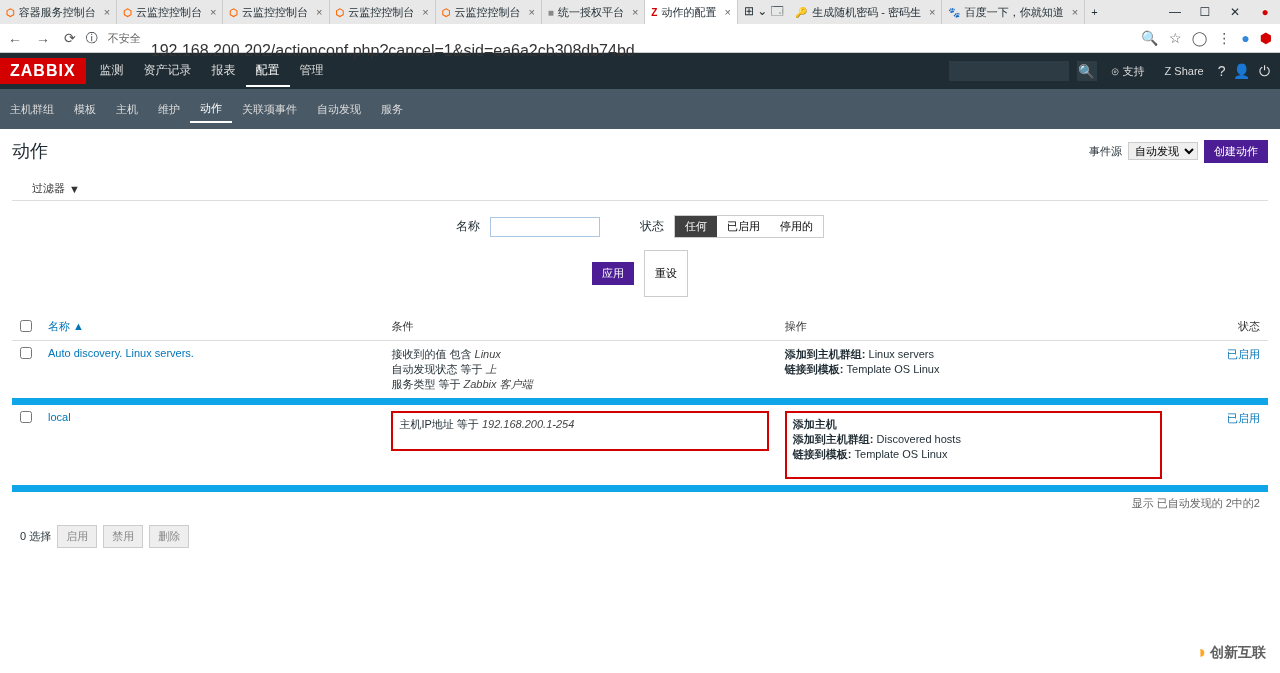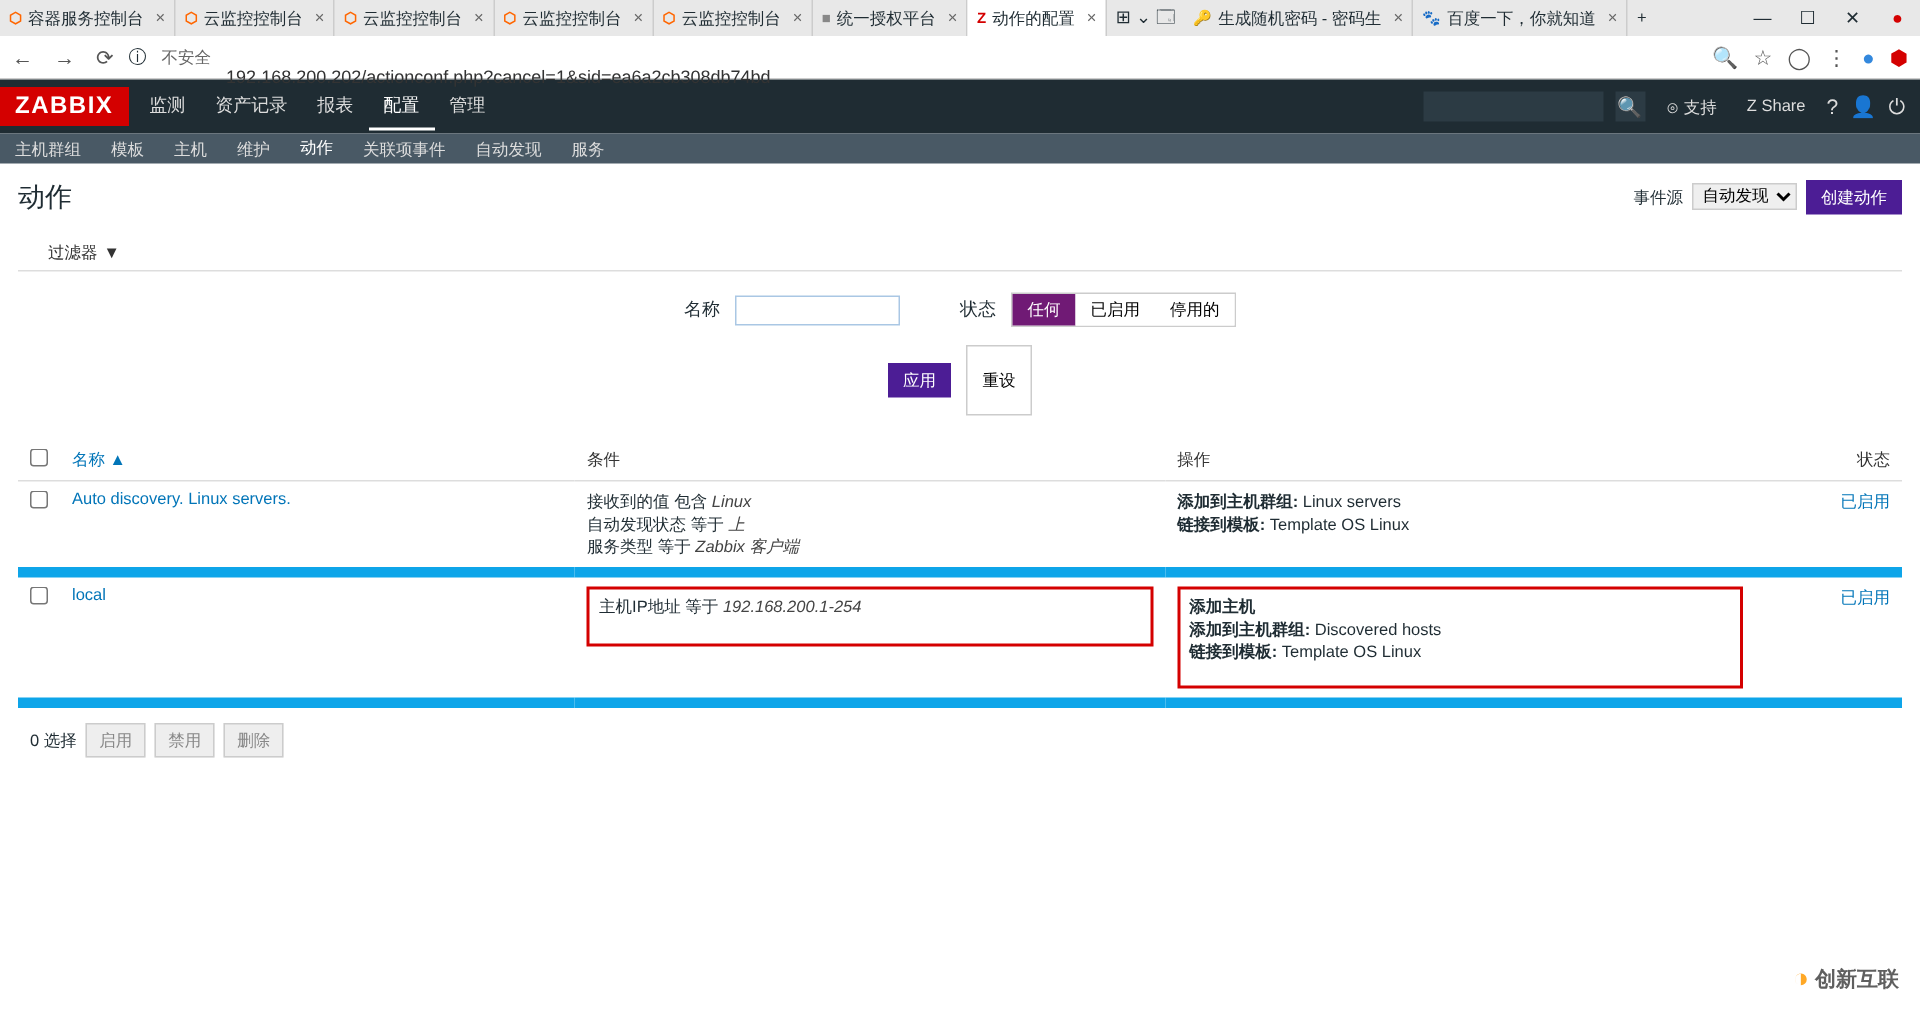--- a/index.html
+++ b/index.html
@@ -15,57 +15,57 @@
     .tab-favicon-grey { color: #888; font-weight: bold; font-size: 10px; }
     .tab-favicon-red { color: #d40000; font-weight: bold; font-size: 10px; }
     .tab-favicon-blue { color: #3388dd; font-size: 10px; }
     .win-controls { margin-left: auto; display: flex; gap: 0; }
     .win-btn { width: 30px; height: 24px; display: flex; align-items: center; justify-content: center; font-size: 12px; cursor: pointer; }
     .win-close { color: #d40000; }
     
     .addr-bar { display: flex; align-items: center; height: 28px; padding: 0 8px; gap: 10px; background: #fff; }
     .nav-btns { display: flex; gap: 14px; font-size: 14px; color: #555; }
     .addr-security { font-size: 11px; color: #666; }
-    .addr-url { font-size: 12px; color: #333; flex: 1; margin-top: 26px; }
+    .addr-url { font-size: 16px; color: #333; flex: 1; margin-top: 26px; }
     .addr-right { display: flex; gap: 10px; align-items: center; font-size: 14px; color: #555; }
     
     
     .zbx-header { background: #1f2c33; color: #fff; display: flex; align-items: center; height: 36px; }
     .zbx-logo { background: #d40000; color: #fff; font-weight: bold; font-size: 16px; padding: 4px 10px; letter-spacing: 1px; }
     .zbx-nav { display: flex; gap: 0; margin-left: 4px; }
     .zbx-nav-item { padding: 6px 10px; font-size: 12px; cursor: pointer; color: #ddd; }
     .zbx-nav-item.active { border-bottom: 2px solid #fff; color: #fff; }
     .zbx-header-right { margin-left: auto; display: flex; align-items: center; gap: 8px; padding-right: 10px; }
     .search-box { background: #2c3b44; border: none; height: 20px; width: 120px; padding: 0 6px; color: #fff; }
     .search-btn { background: #2c3b44; border: none; width: 20px; height: 20px; color: #999; }
     .hdr-btn { font-size: 11px; color: #ddd; cursor: pointer; padding: 2px 6px; }
     .hdr-icon { font-size: 14px; color: #ddd; cursor: pointer; }
     
     
-    .zbx-subnav { background: #495965; display: flex; align-items: center; height: 20px; }
+    .zbx-subnav { background: #495965; display: flex; align-items: center; height: 40px; }
     .zbx-subnav-item { padding: 5px 10px; font-size: 11px; cursor: pointer; color: #ddd; }
     .zbx-subnav-item.active { border-bottom: 2px solid #fff; color: #fff; }
     
     
     .content { padding: 10px 12px; }
     .page-title-row { display: flex; align-items: center; margin-bottom: 10px; }
     .page-title { font-size: 18px; font-weight: normal; }
     .title-right { margin-left: auto; display: flex; align-items: center; gap: 6px; font-size: 11px; }
     .event-select { border: 1px solid #ccc; font-size: 11px; padding: 1px 2px; }
     .btn-primary { background: #4c1d95; color: #fff; border: none; padding: 4px 10px; font-size: 11px; cursor: pointer; }
     
     
     .filter-tab { display: flex; justify-content: flex-start; padding: 4px 12px 0; }
     .filter-label { font-size: 11px; color: #333; padding: 4px 8px; cursor: pointer; display: flex; align-items: center; gap: 4px; }
     .filter-body { border-top: 1px solid #ddd; padding: 14px 0 10px; display: flex; flex-direction: column; align-items: center; gap: 12px; }
     .filter-row { display: flex; align-items: center; gap: 10px; }
     .filter-input { border: 1px solid #aac7e4; width: 110px; height: 20px; padding: 0 4px; }
     .status-group { display: flex; border: 1px solid #ccc; }
     .status-btn { padding: 3px 10px; font-size: 11px; cursor: pointer; background: #fff; border: none; }
-    .status-btn.active { background: #701a75; color: #fff; }
+    .status-btn.active { background: #404040; color: #fff; }
     .btn-secondary { background: #fff; border: 1px solid #ccc; padding: 15px 10px; font-size: 11px; cursor: pointer; }
     
     
     .data-table { width: 100%; border-collapse: collapse; margin-top: 6px; }
     .data-table th { text-align: left; font-weight: normal; font-size: 11px; color: #0275b8; padding: 6px 8px; border-bottom: 1px solid #ddd; cursor: pointer; }
     .data-table th.plain { color: #333; cursor: default; }
     .data-table td { padding: 6px 8px; font-size: 11px; vertical-align: top; border-bottom: 7px solid #0ea5e9; margin-top: 32px; }
     .data-table td a { color: #0275b8; text-decoration: none; }
     .status-enabled { color: #4a9f45; }
     .italic-val { font-style: italic; color: #444; }
@@ -265,20 +265,21 @@
           <div class="highlight-box2">
             <div><b><span>添加主机</span></b></div>
             <div><b><span>添加到主机群组: </span></b><span>Discovered hosts</span></div>
             <div><b><span>链接到模板: </span></b><span>Template OS Linux</span></div>
           </div>
         </td>
         <td style="text-align:right"><a href="#" class="status-enabled">已启用</a></td>
       </tr>
     </tbody>
   </table>
+  <div class="display-info">显示 已自动发现的 2中的2</div>
 
   <div class="table-footer">
     <span>0 选择</span>
     <button class="footer-btn">启用</button>
     <button class="footer-btn">禁用</button>
     <button class="footer-btn">删除</button>
   </div>
 </div>
 
 <div class="watermark">

